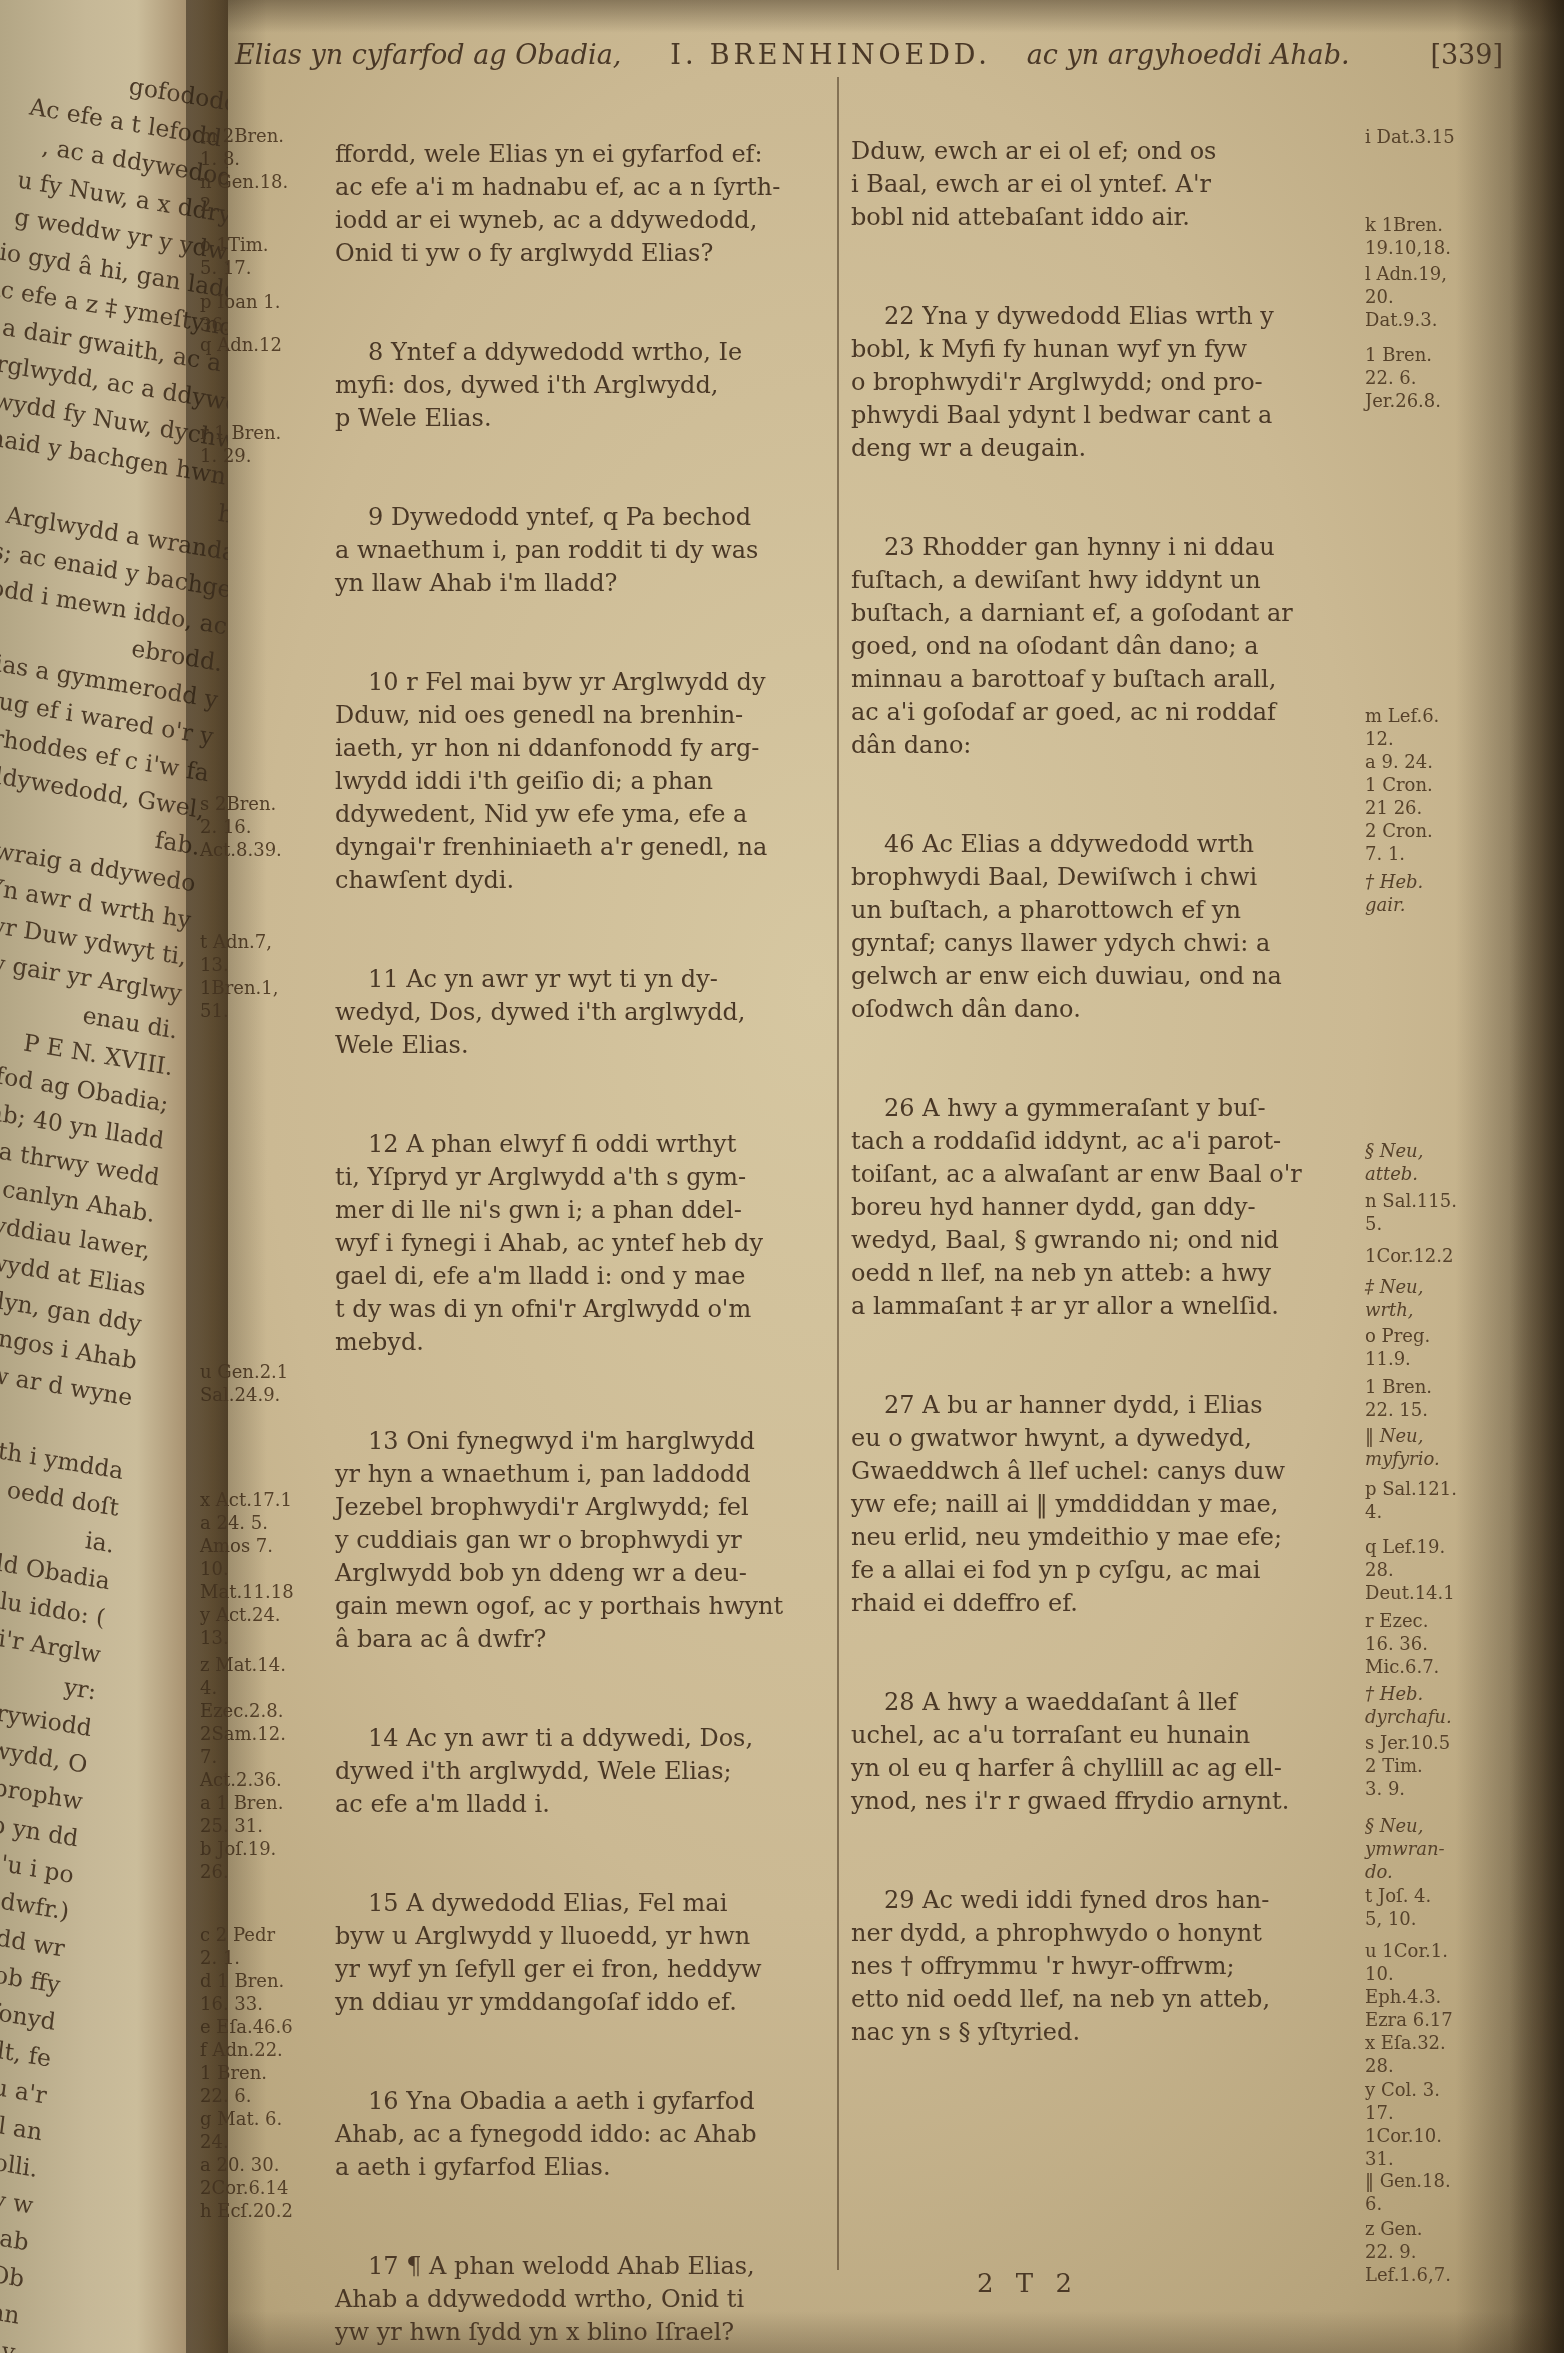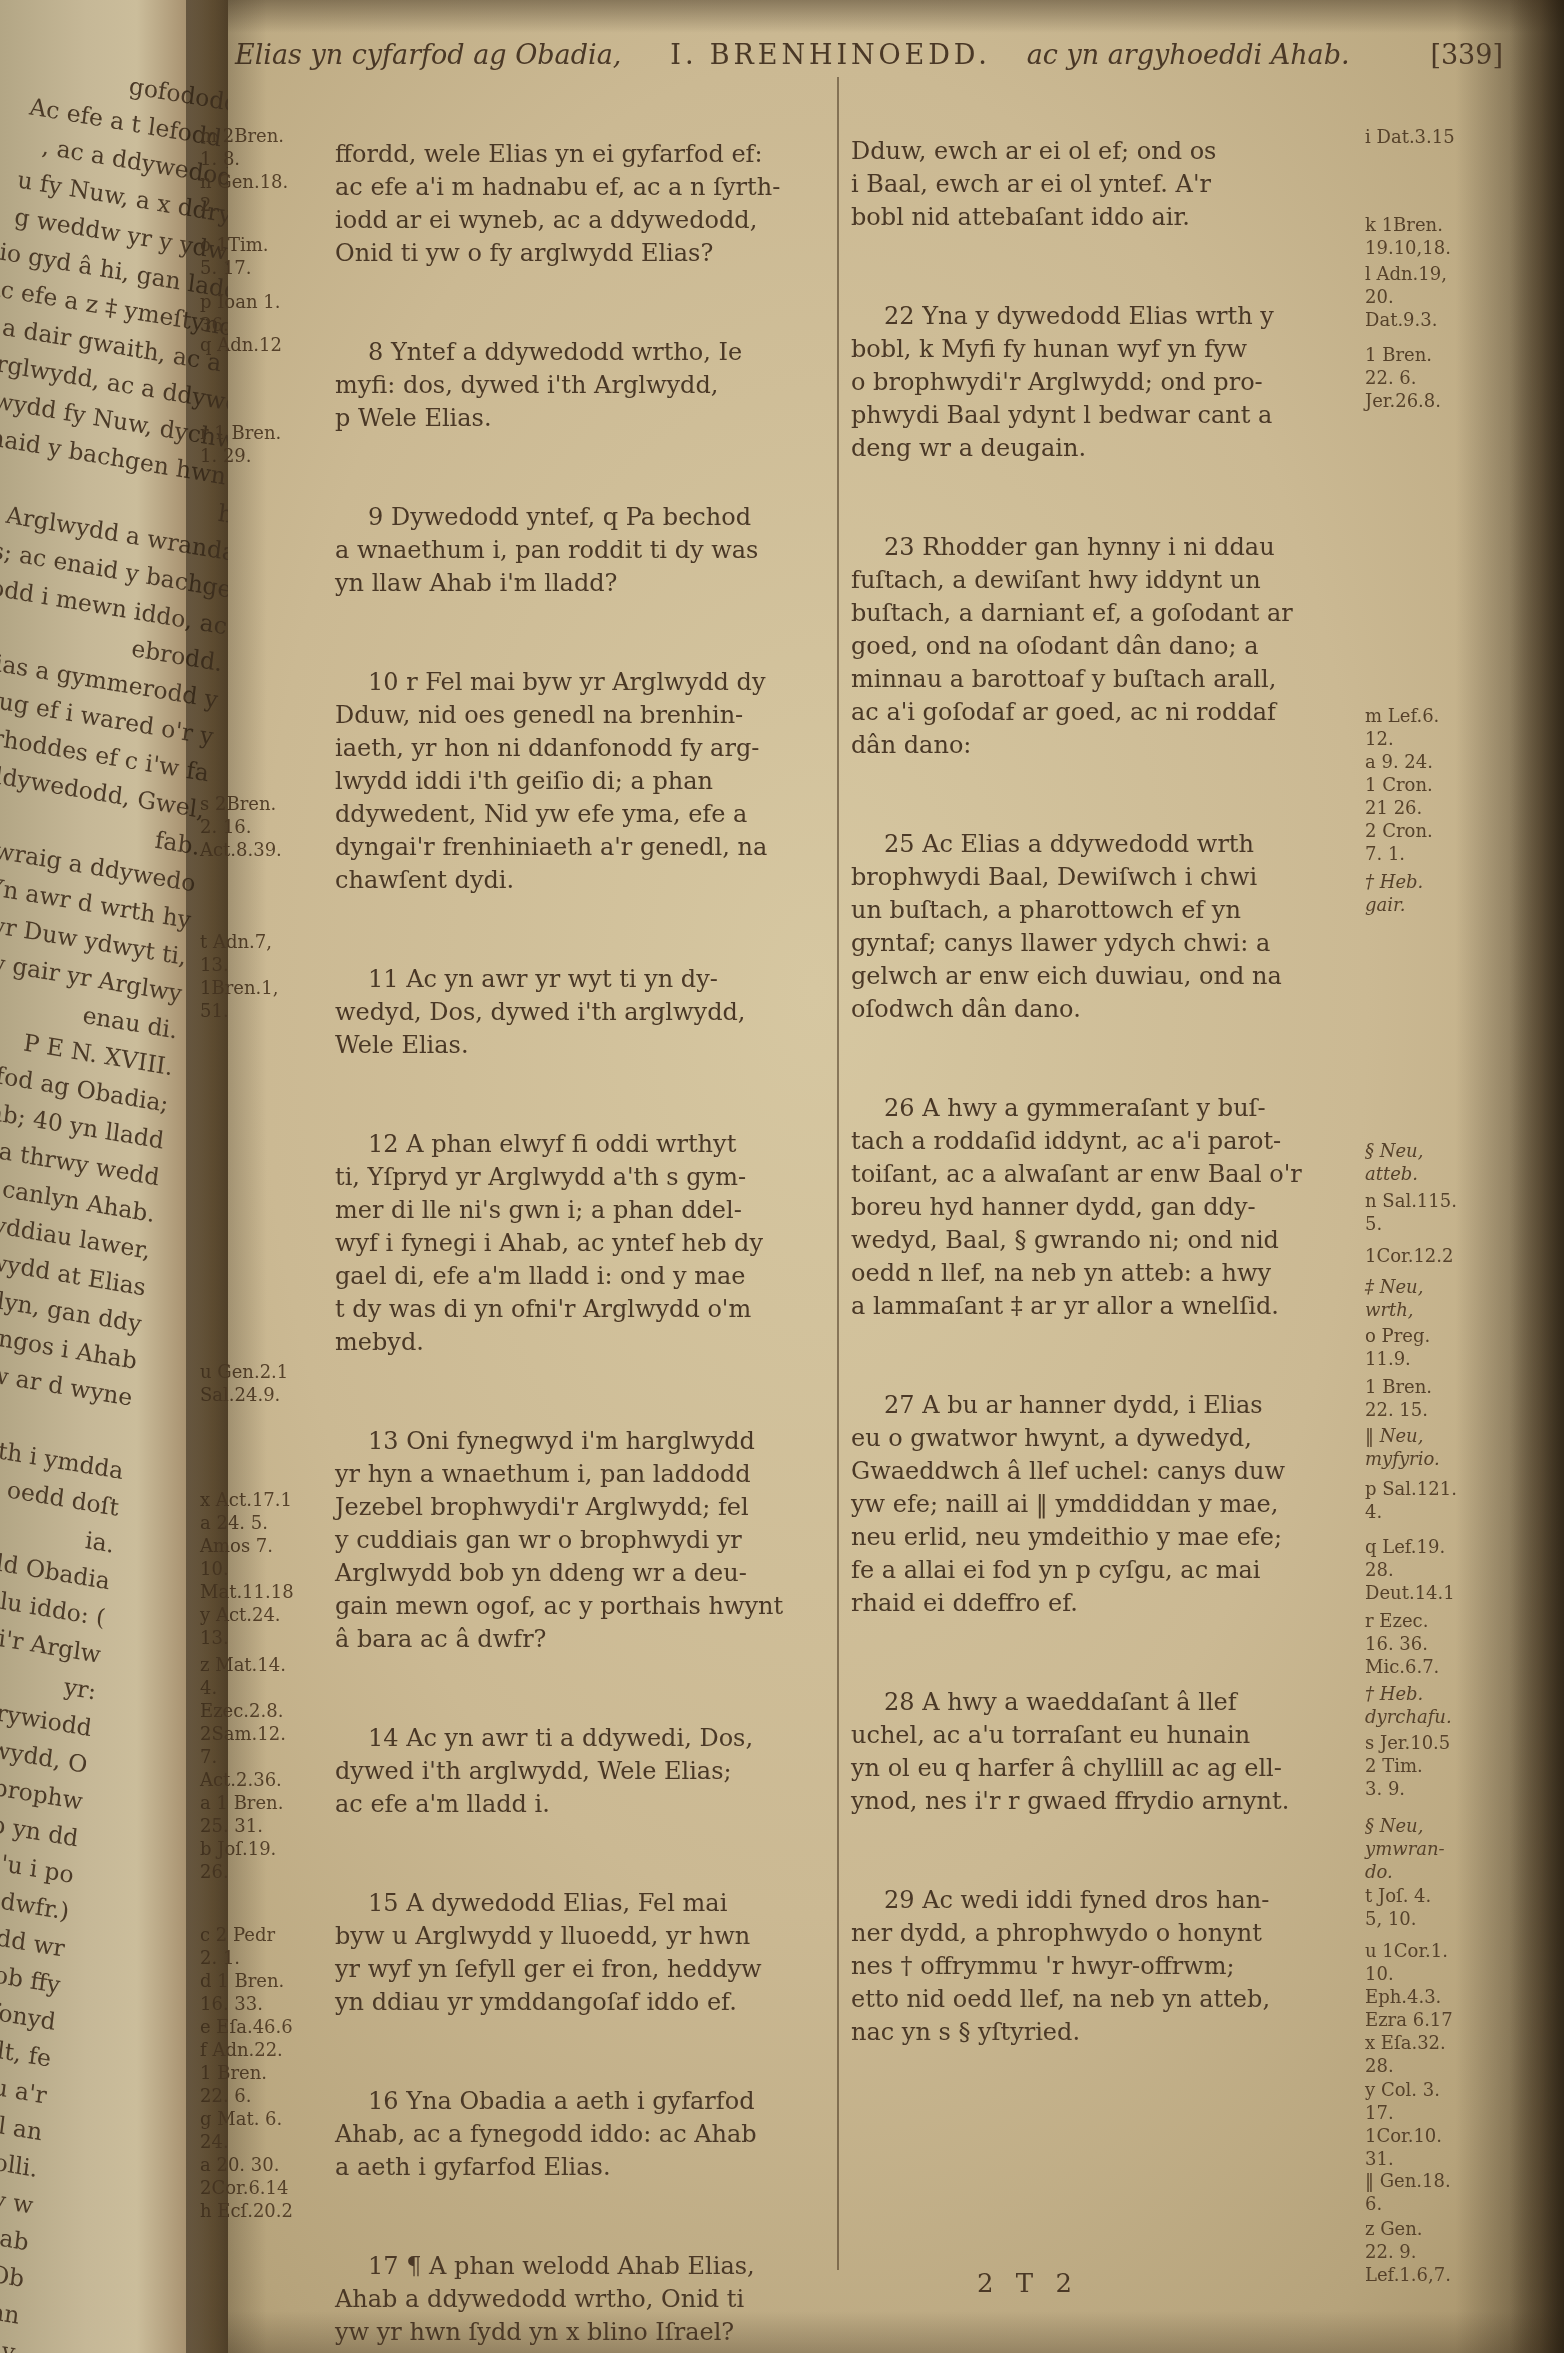--- a/index.html
+++ b/index.html
@@ -245,21 +245,21 @@
 o brophwydi'r Arglwydd; ond pro-
 phwydi Baal ydynt l bedwar cant a
 deng wr a deugain.</div>
     <div class="par verse">23 Rhodder gan hynny i ni ddau
 fuſtach, a dewiſant hwy iddynt un
 buſtach, a darniant ef, a goſodant ar
 goed, ond na oſodant dân dano; a
 minnau a barottoaf y buſtach arall,
 ac a'i goſodaf ar goed, ac ni roddaf
 dân dano:</div>
-    <div class="par verse">25 Ac Elias a ddywedodd wrth
+    <div class="par verse">46 Ac Elias a ddywedodd wrth
 brophwydi Baal, Dewiſwch i chwi
 un buſtach, a pharottowch ef yn
 gyntaf; canys llawer ydych chwi: a
 gelwch ar enw eich duwiau, ond na
 oſodwch dân dano.</div>
     <div class="par verse">26 A hwy a gymmeraſant y buſ-
 tach a roddaſid iddynt, ac a'i parot-
 toiſant, ac a alwaſant ar enw Baal o'r
 boreu hyd hanner dydd, gan ddy-
 wedyd, Baal, § gwrando ni; ond nid

